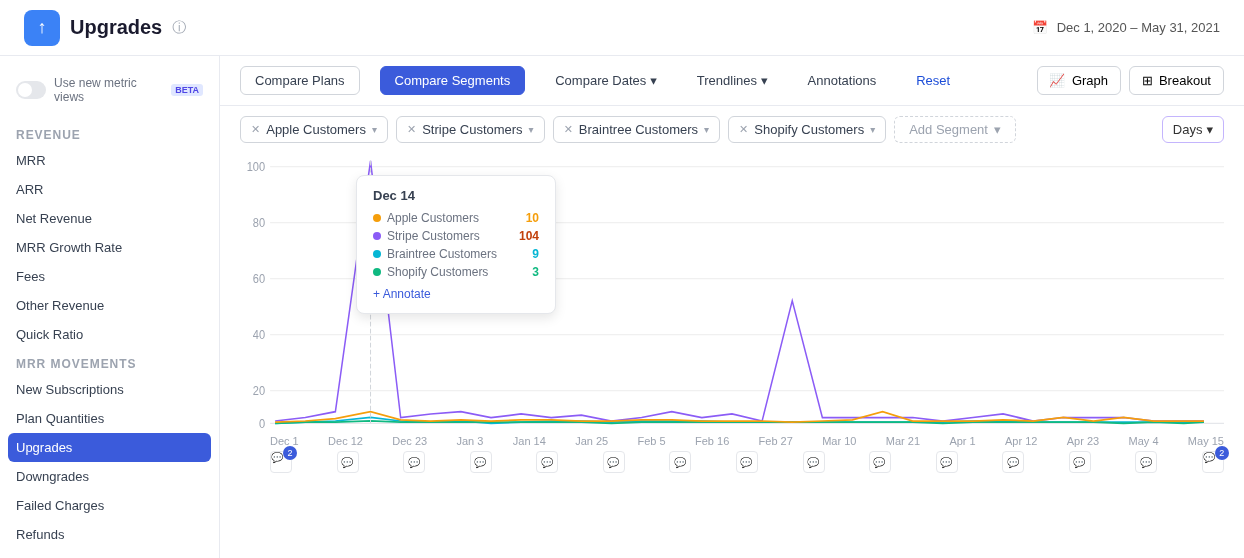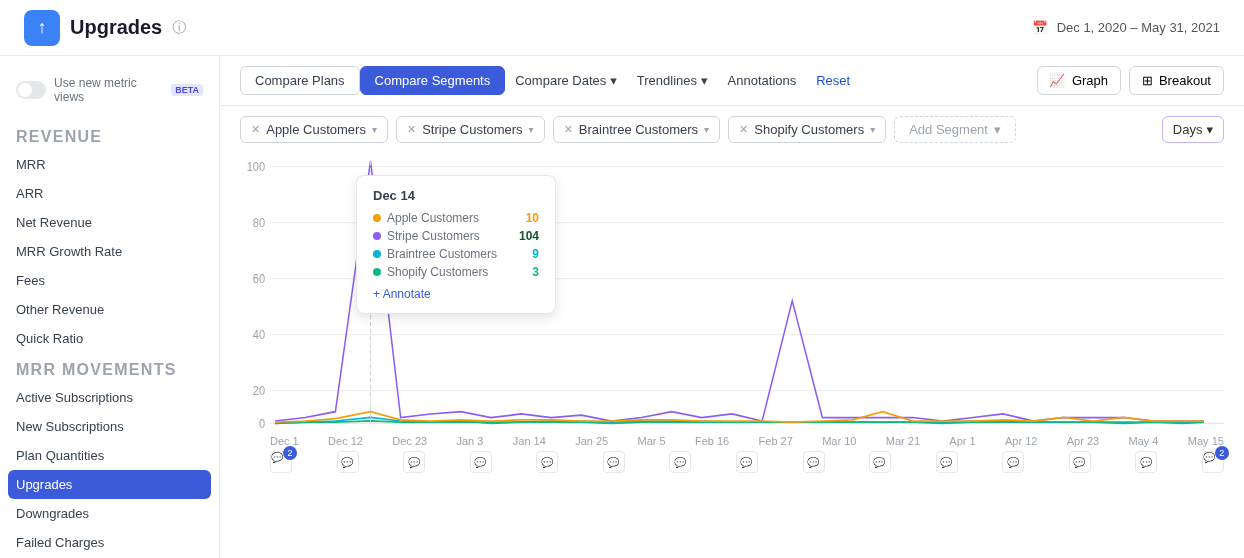--- a/index.html
+++ b/index.html
@@ -22,29 +22,29 @@
     .sidebar {
       width: 220px; background: #fff; border-right: 1px solid #e8eaf0;
       padding: 12px 0; overflow-y: auto; flex-shrink: 0;
     }
     .sidebar-toggle { display: flex; align-items: center; gap: 8px; padding: 8px 16px; margin-bottom: 8px; }
     .toggle-switch { width: 32px; height: 18px; background: #e5e7eb; border-radius: 9px; position: relative; cursor: pointer; }
     .toggle-switch::after { content: ''; position: absolute; width: 14px; height: 14px; background: #fff; border-radius: 50%; top: 2px; left: 2px; }
     .toggle-label { font-size: 12px; color: #6b7280; }
     .beta-badge { background: #e0e7ff; color: #4f46e5; font-size: 9px; padding: 1px 4px; border-radius: 3px; font-weight: 600; }
 
-    .sidebar-section-label { font-size: 16px; font-weight: 700; color: #9ca3af; letter-spacing: 0.08em; padding: 8px 16px 4px; text-transform: uppercase; }
+    .sidebar-section-label { font-size: 12px; font-weight: 700; color: #9ca3af; letter-spacing: 0.08em; padding: 8px 16px 4px; text-transform: uppercase; }
     .sidebar-item { padding: 7px 16px; cursor: pointer; color: #374151; font-size: 13px; border-radius: 0; }
     .sidebar-item.active { background: #3b5bdb; color: #fff; border-radius: 6px; margin: 0 8px; padding: 7px 8px; }
 
     .main { flex: 1; background: #fff; overflow: hidden; display: flex; flex-direction: column; }
 
     .toolbar {
       display: flex; padding: 10px 20px; border-bottom: 1px solid #e8eaf0;
-      gap: 0; background: #fff;
+      gap: 20px; background: #fff;
     }
     .btn { padding: 6px 14px; border-radius: 6px; border: 1px solid #d1d5db; background: #fff; cursor: pointer; font-size: 13px; color: #374151; display: flex; align-items: center; gap: 4px; }
     .btn.active { background: #3b5bdb; color: #fff; border-color: #3b5bdb; }
     .btn-ghost { border: none; background: none; padding: 6px 10px; color: #374151; cursor: pointer; font-size: 13px; display: flex; align-items: center; gap: 4px; }
     .btn-reset { color: #1d4ed8; border: none; background: none; padding: 6px 10px; cursor: pointer; font-size: 13px; }
     .toolbar-right { margin-left: auto; display: flex; gap: 8px; }
     .btn-graph { display: flex; align-items: center; gap: 6px; padding: 6px 12px; border: 1px solid #d1d5db; border-radius: 6px; background: #fff; cursor: pointer; font-size: 13px; }
 
     .chart-area { flex: 1; padding: 10px 20px 0; position: relative; overflow: hidden; }
 
@@ -113,21 +113,20 @@
       <div class="sidebar-item">ARR</div>
       <div class="sidebar-item">Net Revenue</div>
       <div class="sidebar-item">MRR Growth Rate</div>
       <div class="sidebar-item">Fees</div>
       <div class="sidebar-item">Other Revenue</div>
       <div class="sidebar-item">Quick Ratio</div>
     </div>
 
     <div>
       <div class="sidebar-section-label">MRR MOVEMENTS</div>
-      <div class="sidebar-item">Active Subscriptions</div>
       <div class="sidebar-item">New Subscriptions</div>
       <div class="sidebar-item">Plan Quantities</div>
       <div class="sidebar-item active">Upgrades</div>
       <div class="sidebar-item">Downgrades</div>
       <div class="sidebar-item">Failed Charges</div>
       <div class="sidebar-item">Refunds</div>
 
     </div>
   </div>
 
@@ -225,21 +224,21 @@
               <span class="dot" style="background:#f59e0b"></span>
               <span>Apple Customers</span>
             </span>
             <span class="tooltip-value" style="color:#f59e0b">10</span>
           </div>
           <div class="tooltip-row">
             <span class="tooltip-label">
               <span class="dot" style="background:#8b5cf6"></span>
               <span>Stripe Customers</span>
             </span>
-            <span class="tooltip-value" style="color:#14532d">104</span>
+            <span class="tooltip-value" style="color:#c2410c">104</span>
           </div>
           <div class="tooltip-row">
             <span class="tooltip-label">
               <span class="dot" style="background:#06b6d4"></span>
               <span>Braintree Customers</span>
             </span>
             <span class="tooltip-value" style="color:#06b6d4">9</span>
           </div>
           <div class="tooltip-row">
             <span class="tooltip-label">
@@ -252,21 +251,21 @@
         </div>
       </div>
 
       <div class="x-labels" style="padding: 0 0 0 30px;">
         <span class="x-label">Dec 1</span>
         <span class="x-label">Dec 12</span>
         <span class="x-label">Dec 23</span>
         <span class="x-label">Jan 3</span>
         <span class="x-label">Jan 14</span>
         <span class="x-label">Jan 25</span>
-        <span class="x-label">Mar 5</span>
+        <span class="x-label">Feb 5</span>
         <span class="x-label">Feb 16</span>
         <span class="x-label">Feb 27</span>
         <span class="x-label">Mar 10</span>
         <span class="x-label">Mar 21</span>
         <span class="x-label">Apr 1</span>
         <span class="x-label">Apr 12</span>
         <span class="x-label">Apr 23</span>
         <span class="x-label">May 4</span>
         <span class="x-label">May 15</span>
       </div>

